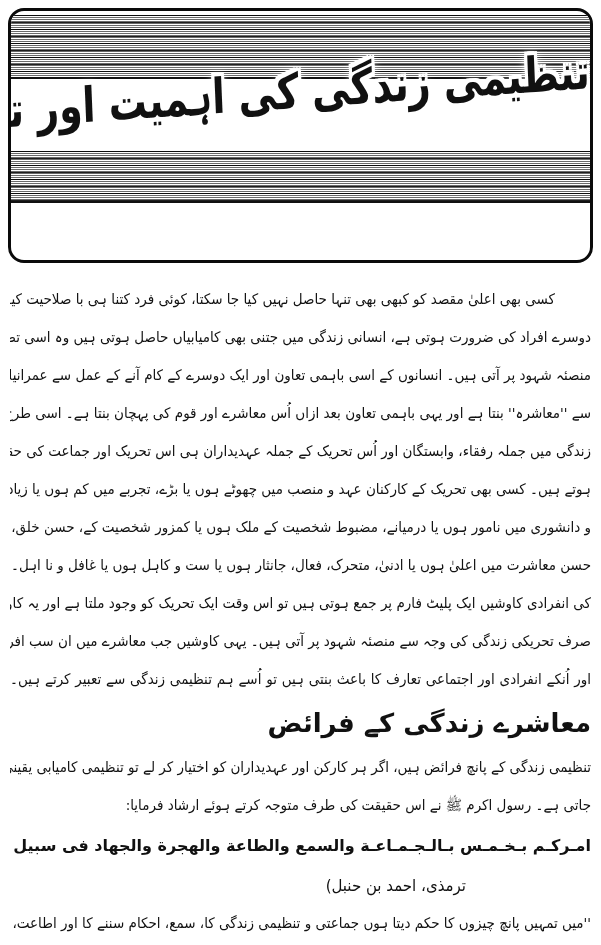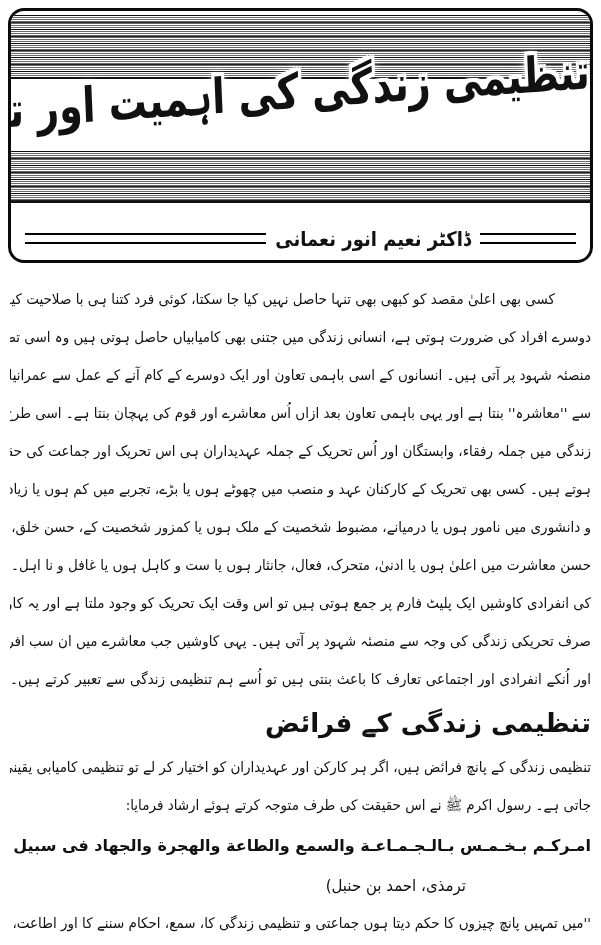--- a/index.html
+++ b/index.html
@@ -112,42 +112,37 @@
 </style>
 </head>
 <body>
 
 <div class="page">
 
   <div class="masthead">
     <div class="stripes stripes-top"></div>
     <div class="stripes stripes-bottom"></div>
     <div class="masthead-title">تنظیمی زندگی کی اہمیت اور تقاضے</div>
-    <div class="author-row">
-      <span class="rule rule-right"></span>
-      <span class="author-name">ڈاکٹر نعیم انور نعمانی</span>
-      <span class="rule rule-left"></span>
-    </div>
   </div>
 
   <div class="article">
 
     <div class="line fill indent">کسی بھی اعلیٰ مقصد کو کبھی بھی تنہا حاصل نہیں کیا جا سکتا، کوئی فرد کتنا ہی با صلاحیت کیوں نہ ہو اُسے</div>
     <div class="line fill">دوسرے افراد کی ضرورت ہوتی ہے، انسانی زندگی میں جتنی بھی کامیابیاں حاصل ہوتی ہیں وہ اسی تصور کے ساتھ</div>
     <div class="line fill">منصئہ شہود پر آتی ہیں۔ انسانوں کے اسی باہمی تعاون اور ایک دوسرے کے کام آنے کے عمل سے عمرانیات کی رو</div>
     <div class="line fill">سے ''معاشرہ'' بنتا ہے اور یہی باہمی تعاون بعد ازاں اُس معاشرے اور قوم کی پہچان بنتا ہے۔ اسی طرح تحریکی</div>
     <div class="line fill">زندگی میں جملہ رفقاء، وابستگان اور اُس تحریک کے جملہ عہدیداران ہی اس تحریک اور جماعت کی حقیقی پہچان</div>
     <div class="line fill">ہوتے ہیں۔ کسی بھی تحریک کے کارکنان عہد و منصب میں چھوٹے ہوں یا بڑے، تجربے میں کم ہوں یا زیادہ، عقل</div>
     <div class="line fill">و دانشوری میں نامور ہوں یا درمیانے، مضبوط شخصیت کے ملک ہوں یا کمزور شخصیت کے، حسن خلق، حسن تکلم اور</div>
     <div class="line fill">حسن معاشرت میں اعلیٰ ہوں یا ادنیٰ، متحرک، فعال، جانثار ہوں یا ست و کاہل ہوں یا غافل و نا اہل۔ جب سب</div>
     <div class="line fill">کی انفرادی کاوشیں ایک پلیٹ فارم پر جمع ہوتی ہیں تو اس وقت ایک تحریک کو وجود ملتا ہے اور یہ کاوشیں صرف اور</div>
     <div class="line fill">صرف تحریکی زندگی کی وجہ سے منصئہ شہود پر آتی ہیں۔ یہی کاوشیں جب معاشرے میں ان سب افراد کو منواتی ہیں</div>
     <div class="line fill">اور اُنکے انفرادی اور اجتماعی تعارف کا باعث بنتی ہیں تو اُسے ہم تنظیمی زندگی سے تعبیر کرتے ہیں۔</div>
 
-    <div class="section-heading">تنظیمی زندگی کے فرائض</div>
+    <div class="section-heading">معاشرے زندگی کے فرائض</div>
 
     <div class="line fill">تنظیمی زندگی کے پانچ فرائض ہیں، اگر ہر کارکن اور عہدیداران کو اختیار کر لے تو تنظیمی کامیابی یقینی ہو</div>
     <div class="line">جاتی ہے۔ رسول اکرم ﷺ نے اس حقیقت کی طرف متوجہ کرتے ہوئے ارشاد فرمایا:</div>
 
     <div class="arabic-line">امـرکـم بـخـمـس بـالـجـمـاعـة والسمع والطاعة والهجرة والجهاد فی سبیل الله. (جامع</div>
     <div class="citation-line">ترمذی، احمد بن حنبل)</div>
 
     <div class="line fill">''میں تمہیں پانچ چیزوں کا حکم دیتا ہوں جماعتی و تنظیمی زندگی کا، سمع، احکام سننے کا اور اطاعت، احکام</div>
 
   </div>

